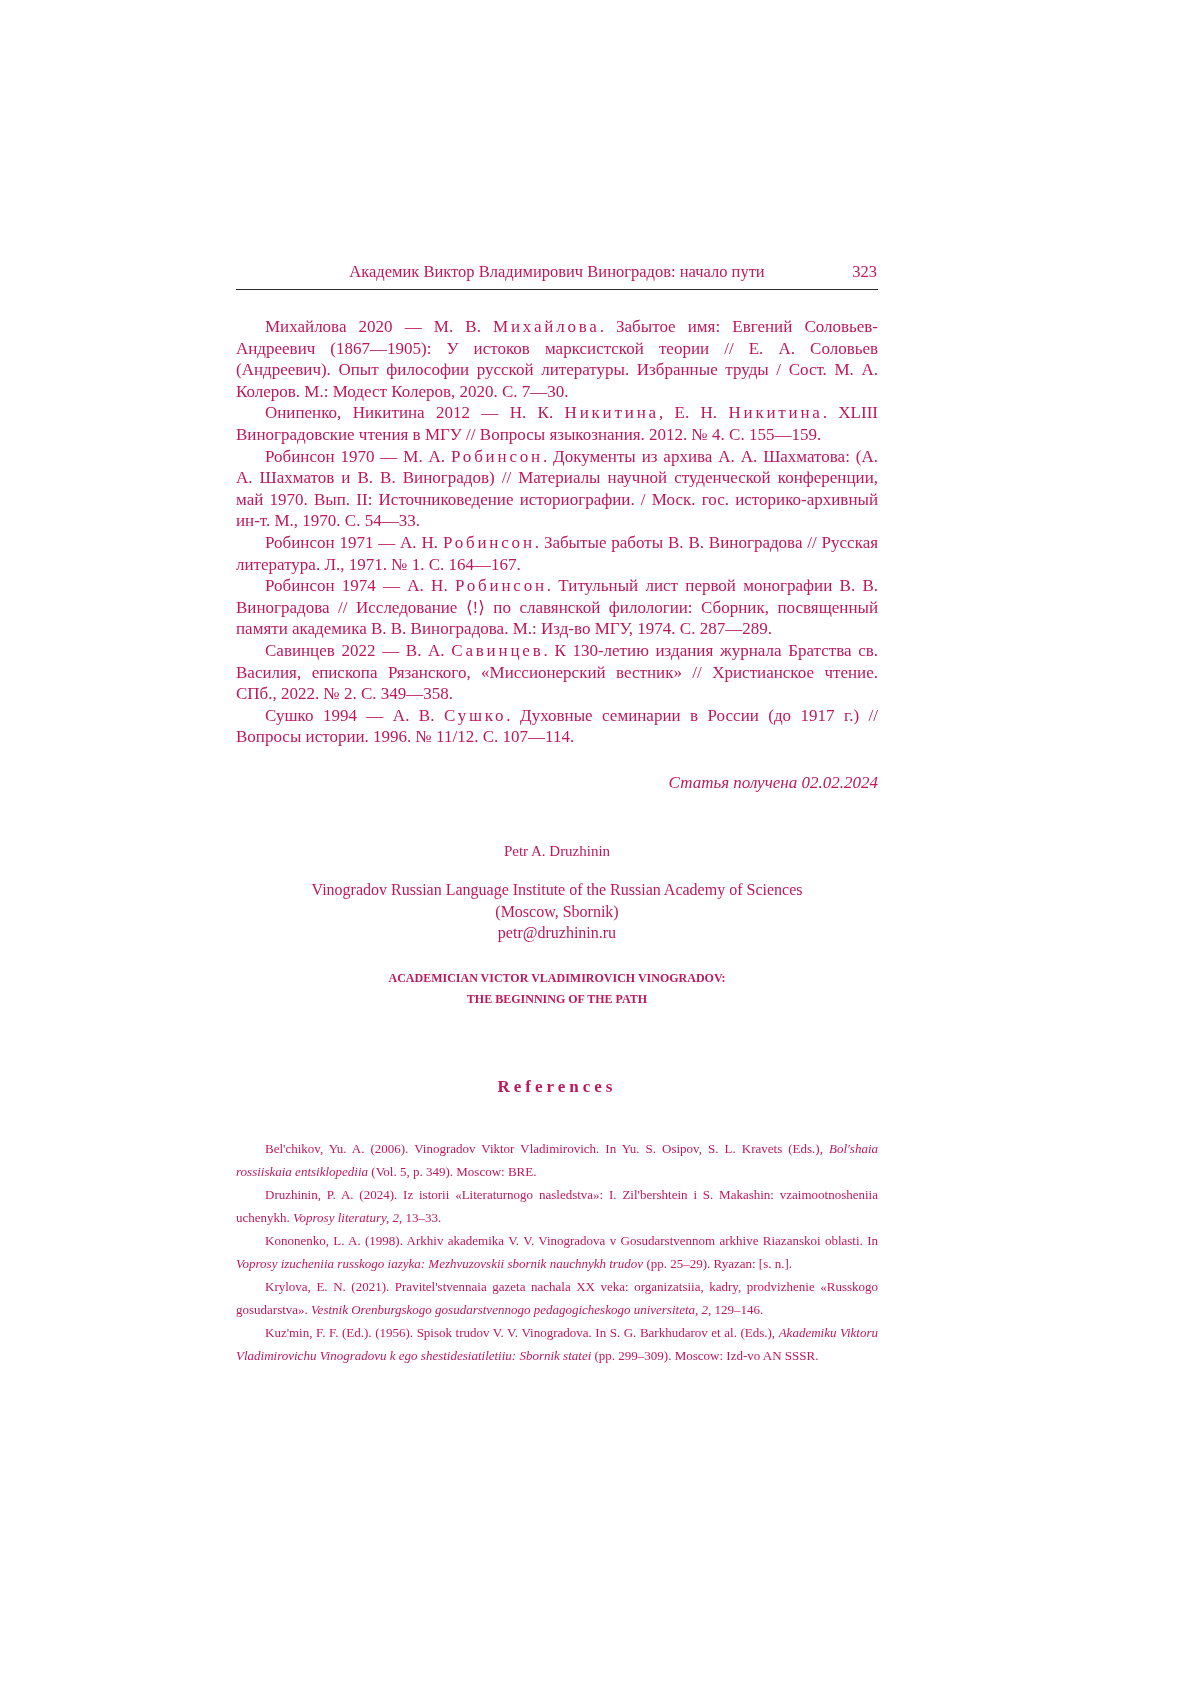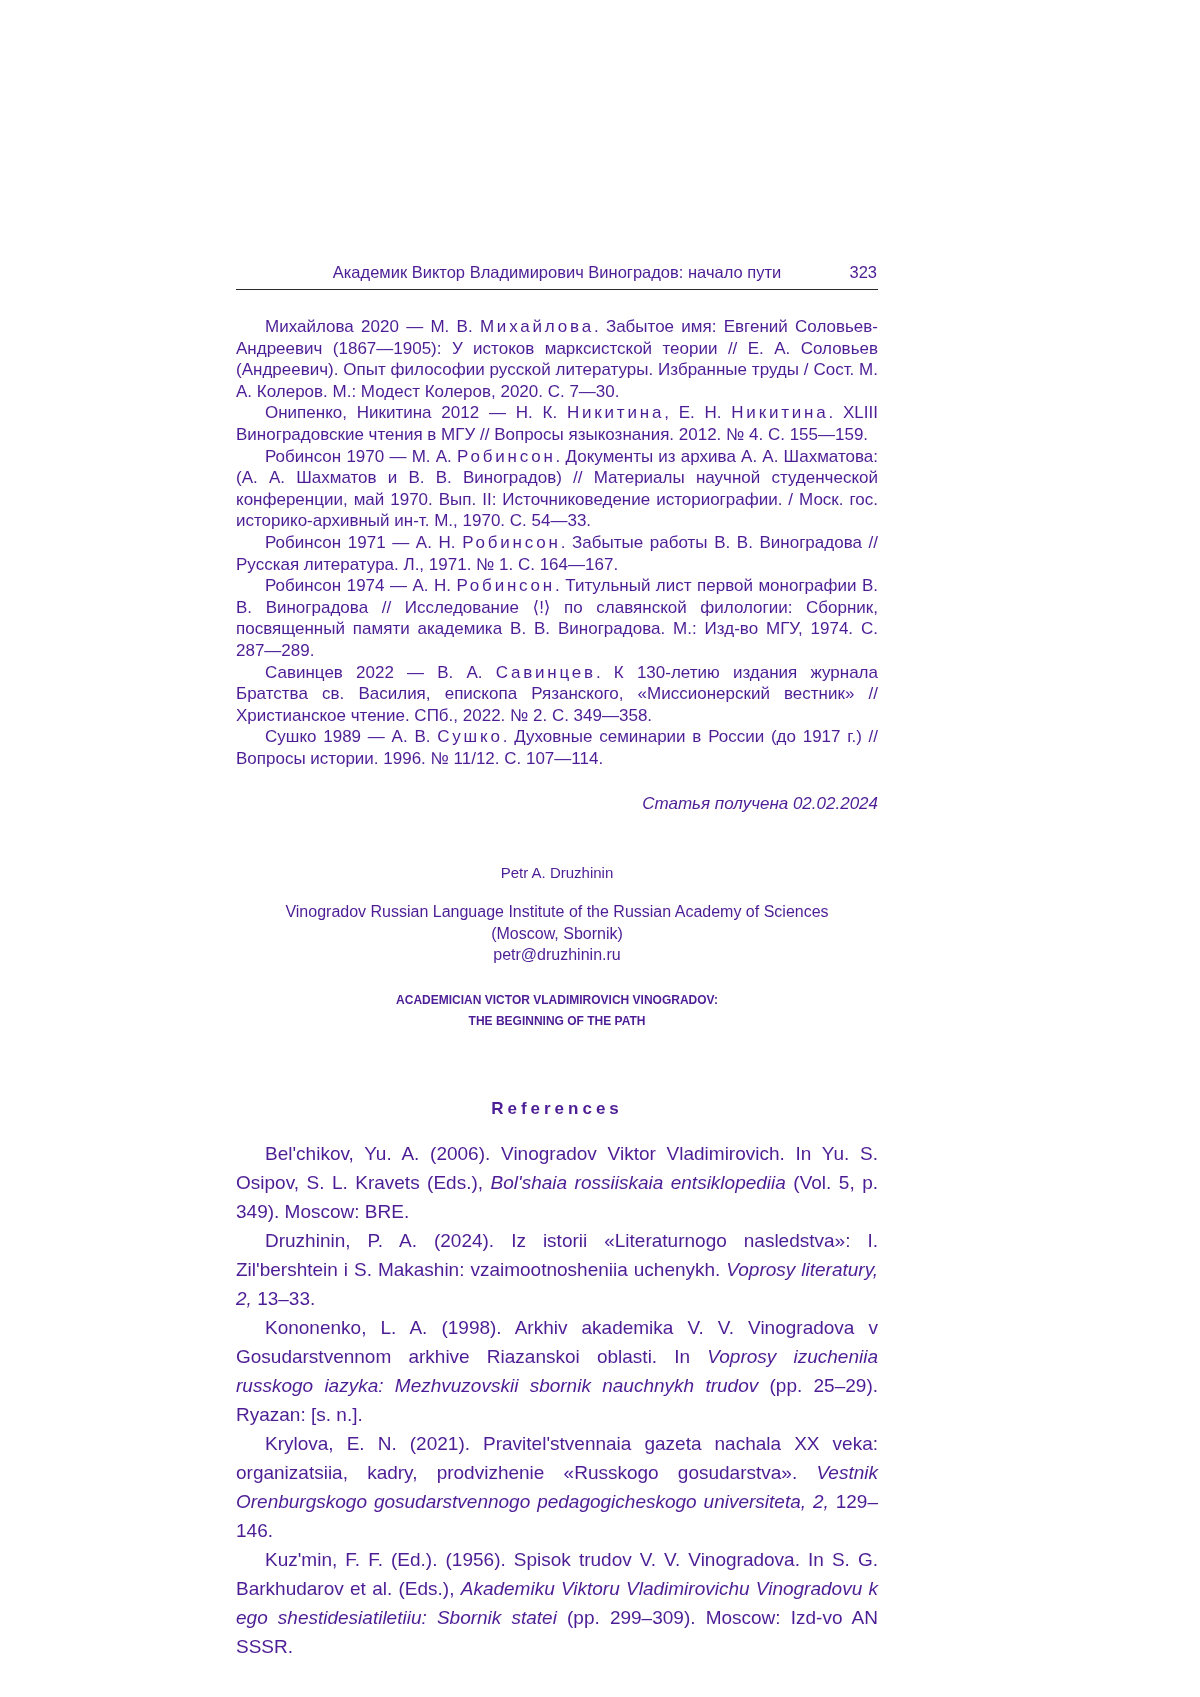--- a/index.html
+++ b/index.html
@@ -2,22 +2,22 @@
 <html lang="ru"><head>
 <meta charset="utf-8">
 <style>
   * { margin:0; padding:0; box-sizing:border-box; }
   html,body { background:#ffffff; }
   .page {
     position:relative;
     width:1200px;
     height:1697px;
     background:#ffffff;
-    color:#4c1d95;
-    font-family:Liberation Sans, sans-serif;
+    color:#be185d;
+    font-family:Liberation Serif, serif;
     overflow:hidden;
   }
   .content {
     position:absolute;
     left:236px;
     top:262px;
     width:642px;
   }
   .running-head {
     position:relative;
@@ -69,23 +69,23 @@
     line-height:21.5px;
   }
   .refs-heading {
     margin-top:66px;
     text-align:center;
     font-size:17px;
     font-weight:bold;
     letter-spacing:4px;
   }
   .refs-en {
-    margin-top:20px;
-    font-size:19px;
-    line-height:29px;
+    margin-top:40px;
+    font-size:13px;
+    line-height:23px;
     text-align:justify;
   }
 </style>
 </head>
 <body>
 
 <div class="page">
   <div class="content">
 
     <div class="running-head">
@@ -93,21 +93,21 @@
       <span class="page-num">323</span>
     </div>
 
     <div class="biblio">
       <p class="ref"><span>Михайлова 2020 — М. В. </span><span class="sp">Михайлова</span><span>. Забытое имя: Евгений Соловьев-Андреевич (1867—1905): У истоков марксистской теории // Е. А. Соловьев (Андреевич). Опыт философии русской литературы. Избранные труды / Сост. М. А. Колеров. М.: Модест Колеров, 2020. С. 7—30.</span></p>
       <p class="ref"><span>Онипенко, Никитина 2012 — Н. К. </span><span class="sp">Никитина</span><span>, Е. Н. </span><span class="sp">Никитина</span><span>. XLIII Виноградовские чтения в МГУ // Вопросы языкознания. 2012. № 4. С. 155—159.</span></p>
       <p class="ref"><span>Робинсон 1970 — М. А. </span><span class="sp">Робинсон</span><span>. Документы из архива А. А. Шахматова: (А. А. Шахматов и В. В. Виноградов) // Материалы научной студенческой конференции, май 1970. Вып. II: Источниковедение историографии. / Моск. гос. историко-архивный ин-т. М., 1970. С. 54—33.</span></p>
       <p class="ref"><span>Робинсон 1971 — А. Н. </span><span class="sp">Робинсон</span><span>. Забытые работы В. В. Виноградова // Русская литература. Л., 1971. № 1. С. 164—167.</span></p>
       <p class="ref"><span>Робинсон 1974 — А. Н. </span><span class="sp">Робинсон</span><span>. Титульный лист первой монографии В. В. Виноградова // Исследование ⟨!⟩ по славянской филологии: Сборник, посвященный памяти академика В. В. Виноградова. М.: Изд-во МГУ, 1974. С. 287—289.</span></p>
       <p class="ref"><span>Савинцев 2022 — В. А. </span><span class="sp">Савинцев</span><span>. К 130-летию издания журнала Братства св. Василия, епископа Рязанского, «Миссионерский вестник» // Христианское чтение. СПб., 2022. № 2. С. 349—358.</span></p>
-      <p class="ref"><span>Сушко 1989 — А. В. </span><span class="sp">Сушко</span><span>. Духовные семинарии в России (до 1917 г.) // Вопросы истории. 1996. № 11/12. С. 107—114.</span></p>
+      <p class="ref"><span>Сушко 1994 — А. В. </span><span class="sp">Сушко</span><span>. Духовные семинарии в России (до 1917 г.) // Вопросы истории. 1996. № 11/12. С. 107—114.</span></p>
     </div>
 
     <div class="received">Статья получена 02.02.2024</div>
 
     <div class="author-block">
       <div class="author-name">Petr A. Druzhinin</div>
       <div class="author-line">Vinogradov Russian Language Institute of the Russian Academy of Sciences</div>
       <div class="author-line">(Moscow, Sbornik)</div>
       <div class="author-line">petr@druzhinin.ru</div>
     </div>

